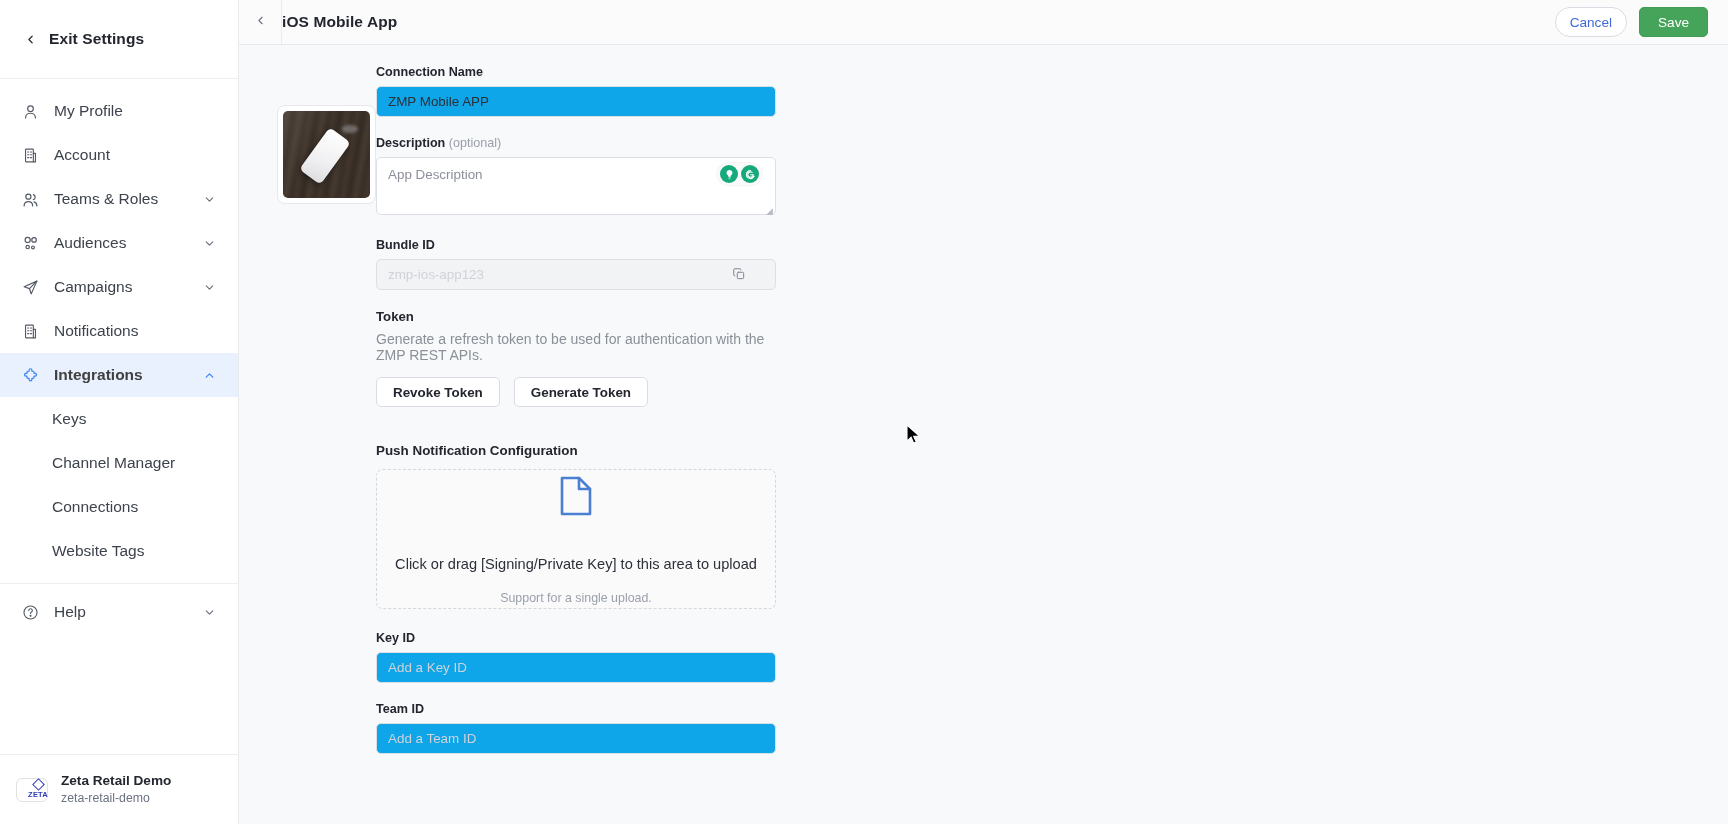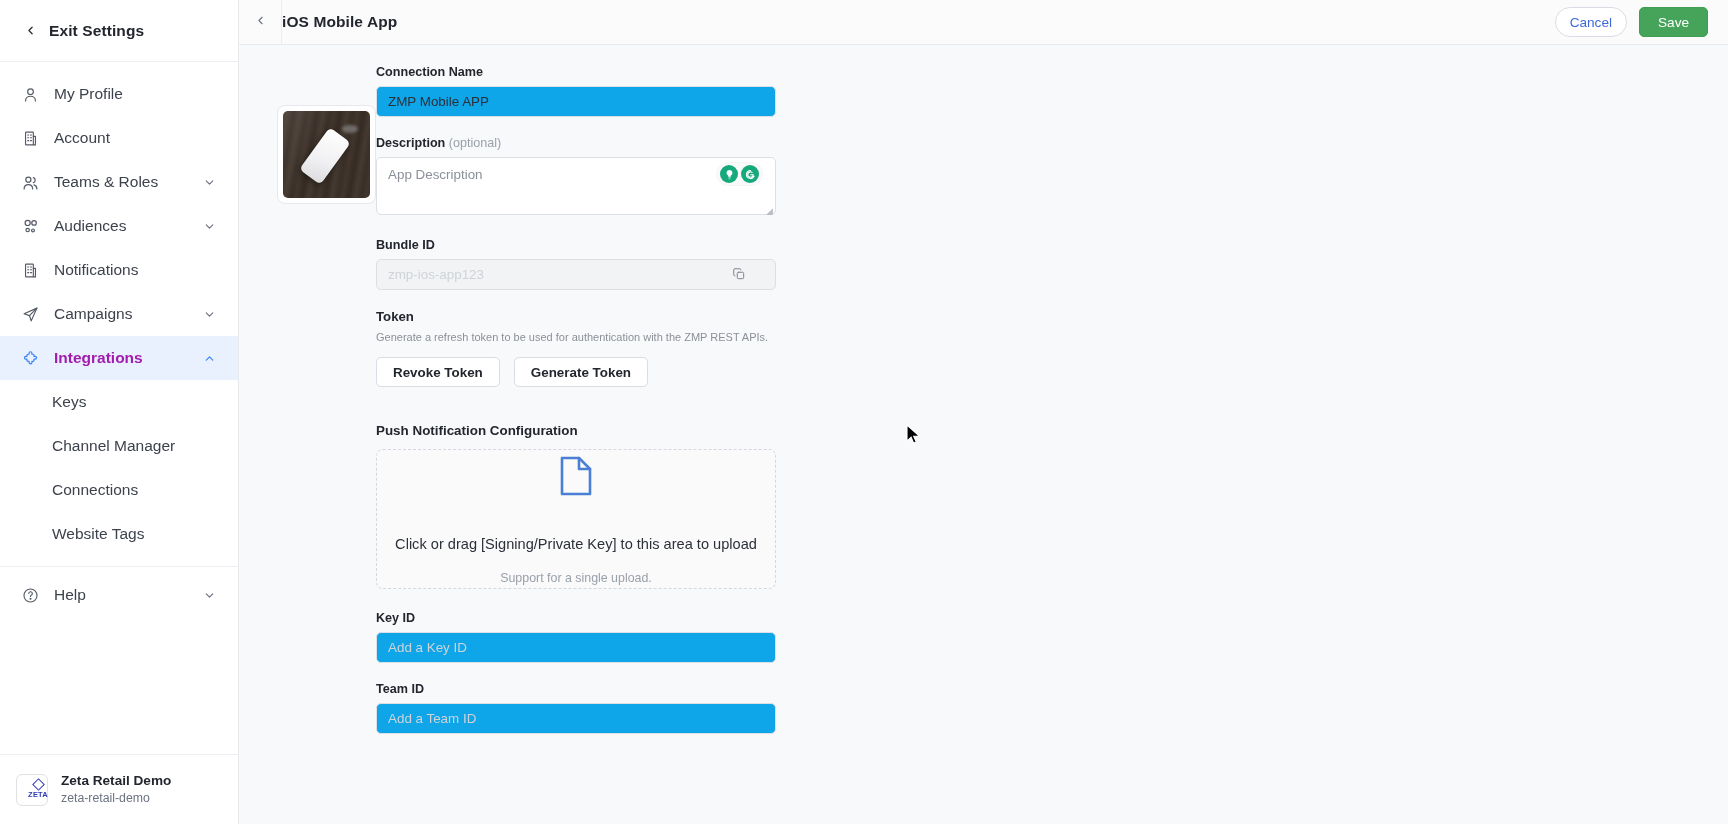--- a/index.html
+++ b/index.html
@@ -14,62 +14,62 @@
   
   .sidebar {
     width: 239px; height: 824px;
     background: #ffffff;
     border-right: 1px solid #e8e9ed;
     display: flex; flex-direction: column;
     flex: 0 0 239px;
     position: relative;
   }
   .exit-row {
-    height: 62px; display: flex; align-items: center;
+    height: 79px; display: flex; align-items: center;
     padding-left: 24px; gap: 12px;
     border-bottom: 1px solid #eceef1;
     cursor: pointer;
   }
   .exit-chev { color: #2b2f38; display:flex; align-items:center; }
   .exit-label { font-size: 15.5px; font-weight: 700; color: #23262e; letter-spacing: .1px; }
 
   .nav { padding-top: 10px; flex: 0 0 auto; }
   .nav-item {
     height: 44px; display: flex; align-items: center;
     padding: 0 22px 0 20px; gap: 14px;
     cursor: pointer; position: relative;
     color: #4a4f5a;
   }
   .nav-item .ico { width: 20px; height: 20px; display:flex; align-items:center; justify-content:center; flex:0 0 20px; }
   .nav-item .lbl { font-size: 15.5px; color: #3c4插; }
   .nav-item .lbl { font-size: 15.5px; color: #3d424c; }
   .nav-item .chev { margin-left: auto; display:flex; align-items:center; color:#6b7280; }
   .nav-item.active { background: #e8f1fd; }
-  .nav-item.active .lbl { color: #a21caf; font-weight: 600; }
+  .nav-item.active .lbl { color: #404040; font-weight: 600; }
   .nav-item.active .ico svg { stroke: #3b82f6; }
   .nav-item.active .chev { color: #3b82f6; }
 
   .sub-item {
     height: 44px; display: flex; align-items: center;
     padding-left: 52px; cursor: pointer;
   }
   .sub-item .lbl { font-size: 15.5px; color: #3d424c; }
 
   .nav-divider { height: 1px; background: #eceef1; margin: 10px 0 6px 0; }
 
   .sidebar-spacer { flex: 1 1 auto; }
 
   .account-box {
     border-top: 1px solid #eceef1;
     height: 70px; display: flex; align-items: center;
     gap: 13px; padding: 0 16px;
     cursor: pointer;
   }
   .zeta-logo {
-    width: 32px; height: 32px; border-radius: 6px;
+    width: 32px; height: 24px; border-radius: 6px;
     border: 1px solid #dfe1e6; background: #fff;
     display: flex; flex-direction: column; align-items: center; justify-content: center;
     gap: 1px; flex: 0 0 32px; padding-left: 12px;
   }
   .zeta-diamond { width: 9px; height: 9px; background: transparent; border: 1.6px solid #2f3ab2; transform: rotate(45deg); }
   .zeta-word { font-size: 7.5px; font-weight: 700; color: #2f3ab2; letter-spacing: .2px; }
   .acct-name { font-size: 13.6px; font-weight: 700; color: #23262e; line-height: 1.35; }
   .acct-slug { font-size: 12.3px; color: #6b7280; line-height: 1.35; }
 
   
@@ -153,21 +153,21 @@
     position: absolute; right: 14px; top: 6px;
     display: flex; align-items: center; gap: 3px;
     background: #fafafa; border-radius: 11px; padding: 2px 3px;
     box-shadow: 0 0 0 1px rgba(0,0,0,.04);
   }
   .gm-bulb, .gm-g { width: 18px; height: 18px; border-radius: 50%; display:flex; align-items:center; justify-content:center; }
   .gm-bulb { background: #15a97c; }
   .gm-g { background: #15a97c; }
 
   .section-title { font-size: 13.2px; font-weight: 700; color: #23262e; margin: 4px 0 7px 0; }
-  .section-desc { font-size: 11px; color: #8b9098; margin-bottom: 14px; }
+  .section-desc { font-size: 14px; color: #8b9098; margin-bottom: 14px; }
   .btn-row { display: flex; gap: 14px; margin-bottom: 36px; }
   .btn-outline {
     height: 30px; border: 1px solid #d9dde3; border-radius: 5px; background: #fff;
     font-size: 13.4px; font-weight: 700; color: #23262e; padding: 0 16px;
     cursor: pointer; font-family: inherit;
   }
 
   .push-title { font-size: 13.4px; font-weight: 700; color: #23262e; margin-bottom: 11px; }
   .dropzone {
     width: 400px; height: 140px; border: 1px dashed #d4d8de; border-radius: 7px;
@@ -252,42 +252,42 @@
         <span class="lbl">Audiences</span>
         <span class="chev">
           <svg width="13" height="13" viewBox="0 0 24 24" fill="none" stroke="currentColor" stroke-width="2.2" stroke-linecap="round" stroke-linejoin="round">
               <polyline points="6 9 12 15 18 9"></polyline>
             </svg>
         </span>
       </div>
 
       <div class="nav-item">
         <span class="ico">
+          <svg width="17" height="17" viewBox="0 0 24 24" fill="none" stroke="#555b66" stroke-width="1.7" stroke-linecap="round" stroke-linejoin="round">
+              <path d="M21 3L3 11l7.5 2.5L13 21 21 3z"></path>
+              <path d="M10.5 13.5L21 3"></path>
+            </svg>
+        </span>
+        <span class="lbl">Campaigns</span>
+        <span class="chev">
+          <svg width="13" height="13" viewBox="0 0 24 24" fill="none" stroke="currentColor" stroke-width="2.2" stroke-linecap="round" stroke-linejoin="round">
+              <polyline points="6 9 12 15 18 9"></polyline>
+            </svg>
+        </span>
+      </div>
+
+      <div class="nav-item">
+        <span class="ico">
           <svg width="17" height="17" viewBox="0 0 24 24" fill="none" stroke="#555b66" stroke-width="1.6" stroke-linecap="round" stroke-linejoin="round">
               <rect x="5" y="3" width="11" height="18" rx="1"></rect>
               <path d="M16 9h3v12h-3"></path>
               <path d="M8 7h1.5M12 7h1.5M8 11h1.5M12 11h1.5M8 15h1.5M12 15h1.5"></path>
             </svg>
         </span>
         <span class="lbl">Notifications</span>
-      </div>
-
-      <div class="nav-item">
-        <span class="ico">
-          <svg width="17" height="17" viewBox="0 0 24 24" fill="none" stroke="#555b66" stroke-width="1.7" stroke-linecap="round" stroke-linejoin="round">
-              <path d="M21 3L3 11l7.5 2.5L13 21 21 3z"></path>
-              <path d="M10.5 13.5L21 3"></path>
-            </svg>
-        </span>
-        <span class="lbl">Campaigns</span>
-        <span class="chev">
-          <svg width="13" height="13" viewBox="0 0 24 24" fill="none" stroke="currentColor" stroke-width="2.2" stroke-linecap="round" stroke-linejoin="round">
-              <polyline points="6 9 12 15 18 9"></polyline>
-            </svg>
-        </span>
       </div>
 
       <div class="nav-item active">
         <span class="ico">
           <svg width="17" height="17" viewBox="0 0 24 24" fill="none" stroke="#3b82f6" stroke-width="1.7" stroke-linecap="round" stroke-linejoin="round">
               <path d="M10 4.5a2 2 0 1 1 4 0V6h1.5a1.5 1.5 0 0 1 1.5 1.5V9h1.5a2 2 0 1 1 0 4H17v1.5a1.5 1.5 0 0 1-1.5 1.5H14v1.5a2 2 0 1 1-4 0V16H8.5A1.5 1.5 0 0 1 7 14.5V13H5.5a2 2 0 1 1 0-4H7V7.5A1.5 1.5 0 0 1 8.5 6H10V4.5z"></path>
             </svg>
         </span>
         <span class="lbl">Integrations</span>
         <span class="chev">

